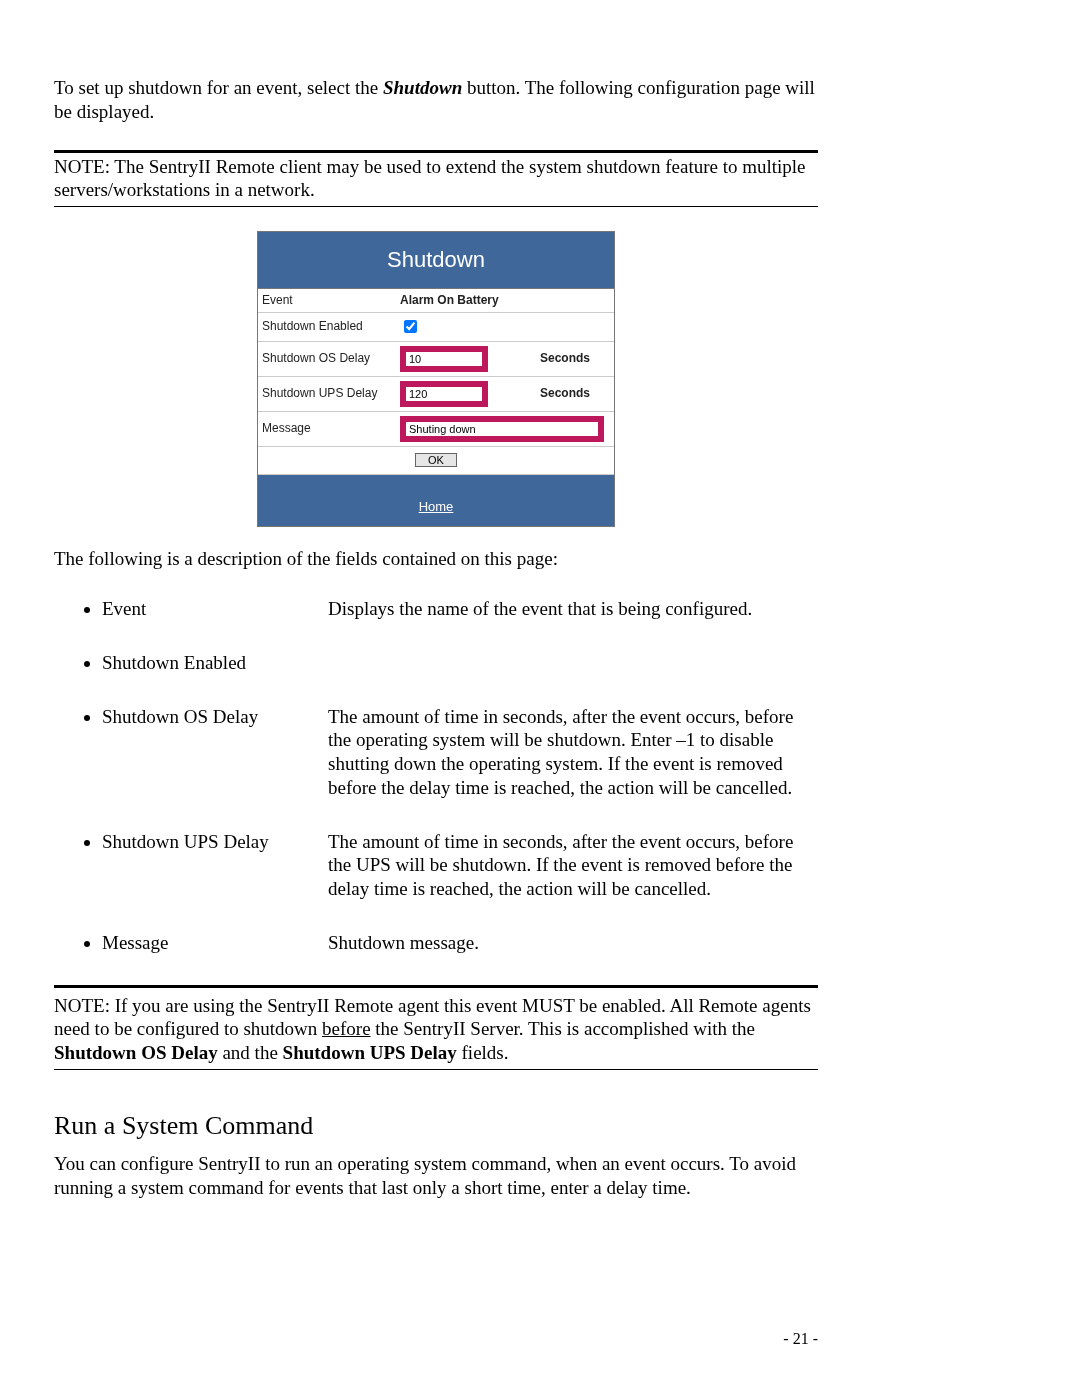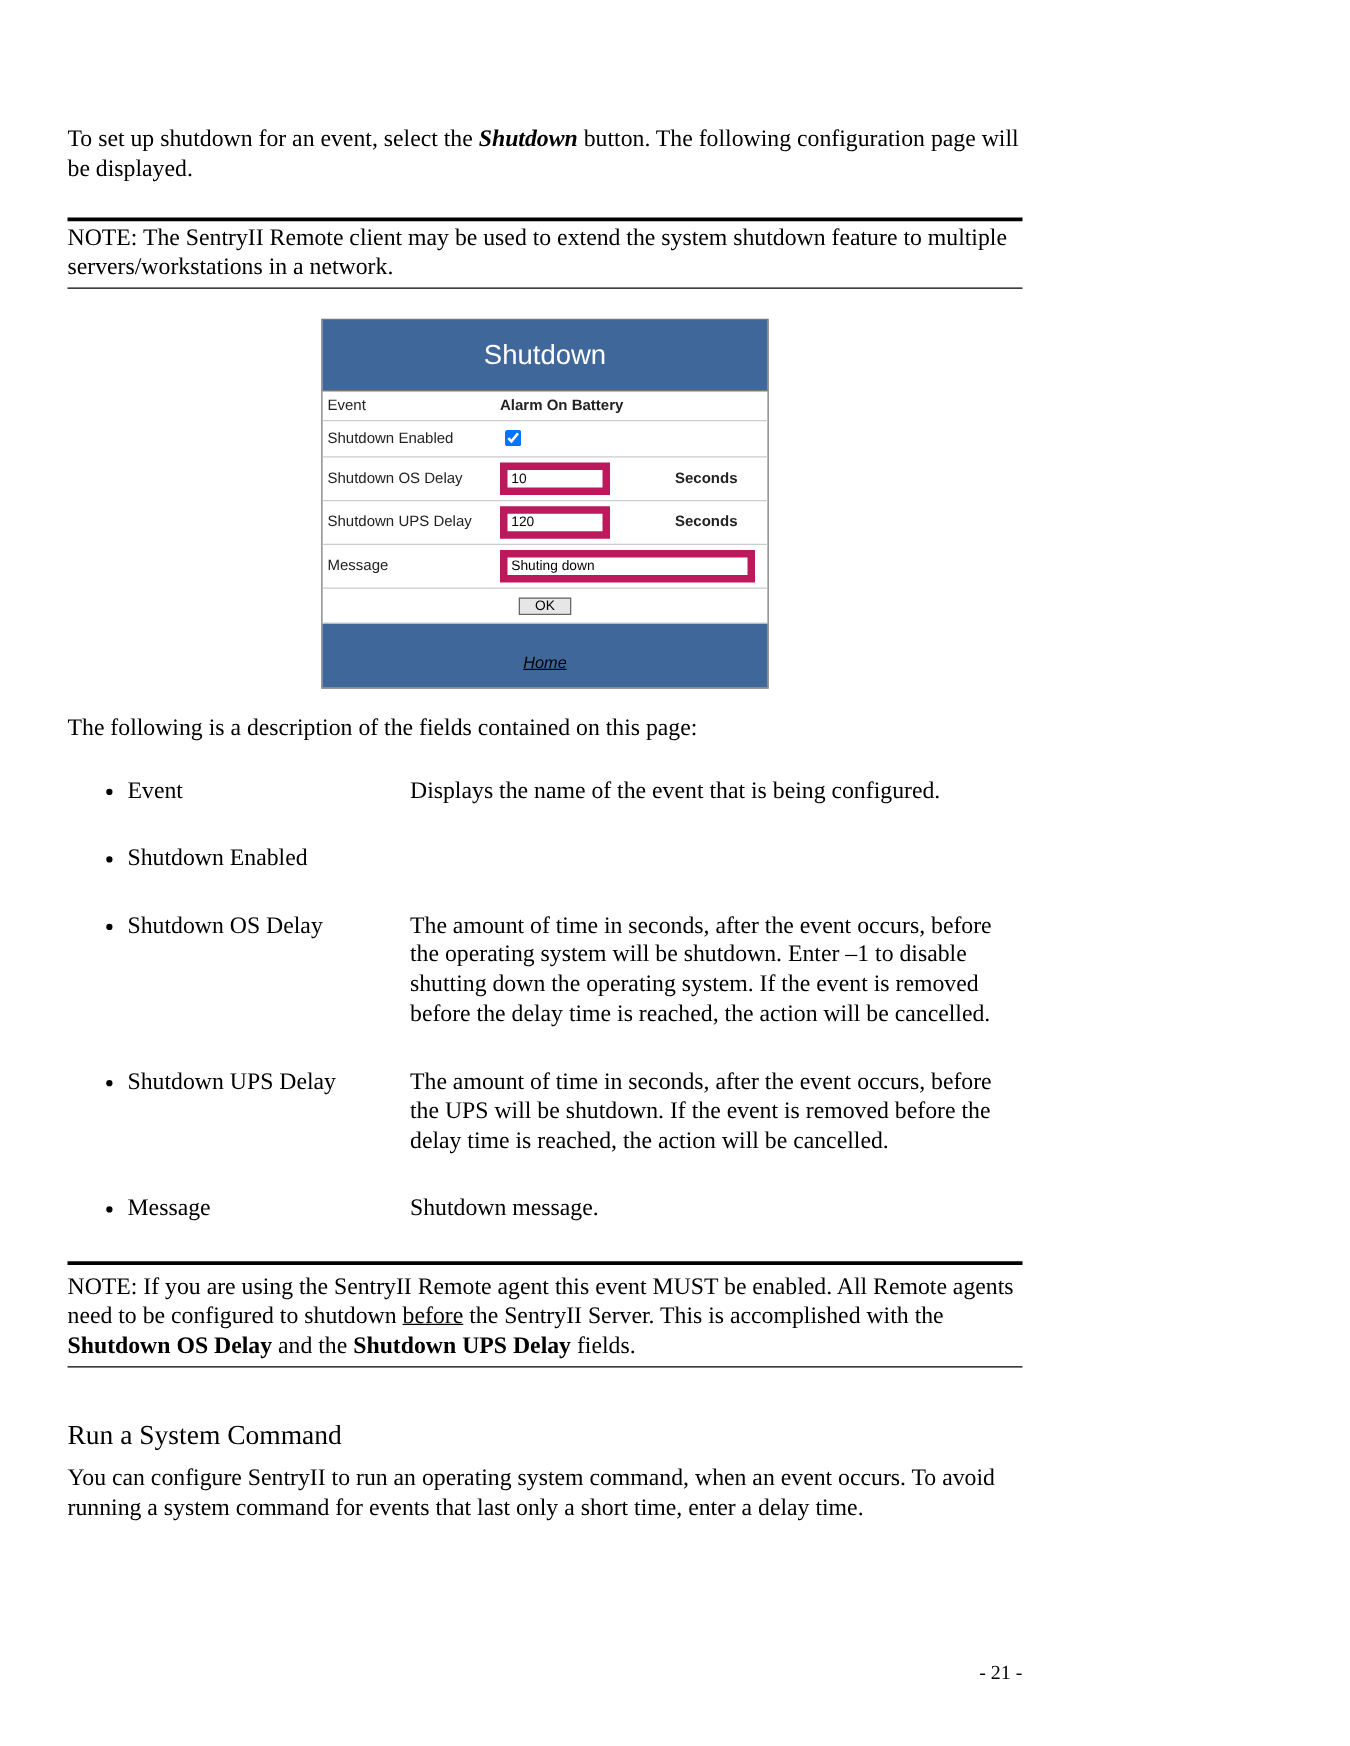--- a/index.html
+++ b/index.html
@@ -7,21 +7,21 @@
     padding: 0;
     background: #fff;
     font-family: "Times New Roman", Times, serif;
     color: #000;
   }
   .page {
     width: 872px;
     height: 1397px;
     position: relative;
     box-sizing: border-box;
-    padding: 81px 54px 0 54px;
+    padding: 57px 54px 0 54px;
     font-size: 19px;
     line-height: 1.25;
     border-radius: 16px;
   }
   .intro b { font-style: italic; font-weight: bold; }
   .hr-thick {
     border: 0;
     border-top: 3px solid #000;
     margin: 26px 0 2px 0;
   }
@@ -80,43 +80,42 @@
     padding: 0 12px;
     border: 1px solid #666;
     background: #e6e6e6;
   }
   .panel-foot {
     background: #3f679a;
     text-align: center;
     padding: 18px 0 10px 0;
   }
   .panel-foot a {
-    color: #000000;
+    color: #ffffff;
     font-size: 13px;
     text-decoration: underline;
-    font-style: italic;
   }
   .field-intro { margin: 18px 0 26px 0; }
   .fields {
     list-style: disc;
     padding-left: 48px;
     margin: 0 0 10px 0;
   }
   .fields li { margin: 0 0 30px 0; }
   .fields .row { display: flex; }
   .fields .fname { width: 226px; flex: 0 0 226px; }
   .fields .fdesc { flex: 1; }
   .note2 { margin: 6px 0 4px 0; }
   .u { text-decoration: underline; }
   .hr-thin2 {
     border: 0;
     border-top: 1px solid #000;
     margin: 4px 0 40px 0;
   }
-  .h2 { font-size: 22px; margin: 0 0 10px 0; }
+  .h2 { font-size: 26px; margin: 0 0 10px 0; }
   .body-p { margin: 0 0 12px 0; }
   .pageno {
     position: absolute;
     right: 54px;
     bottom: 48px;
     font-size: 16px;
   }
 </style>
 </head>
 <body>

